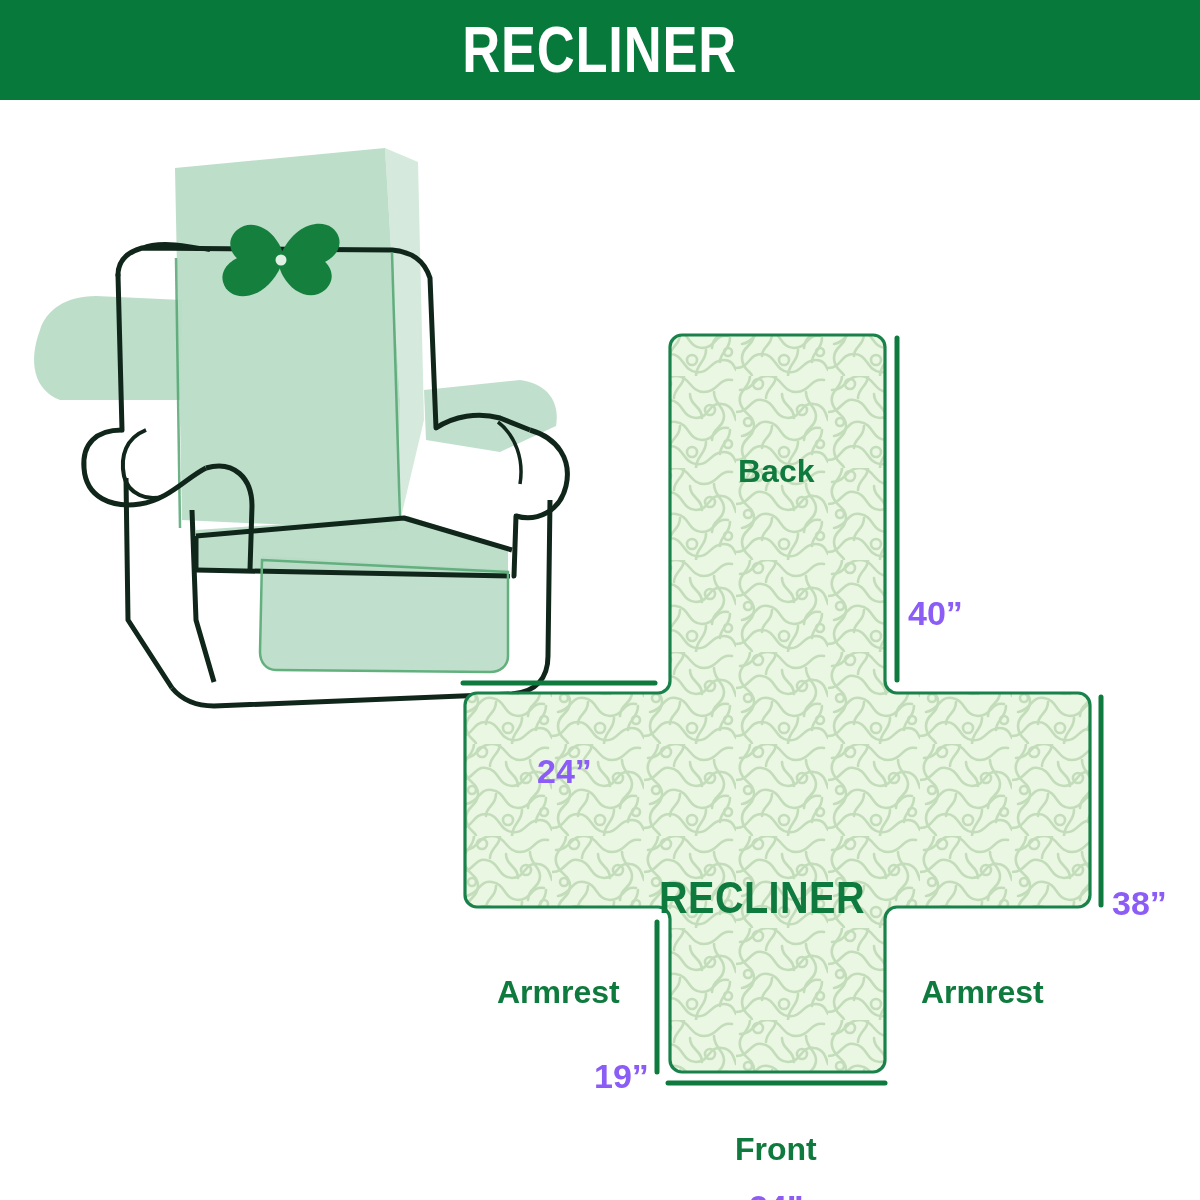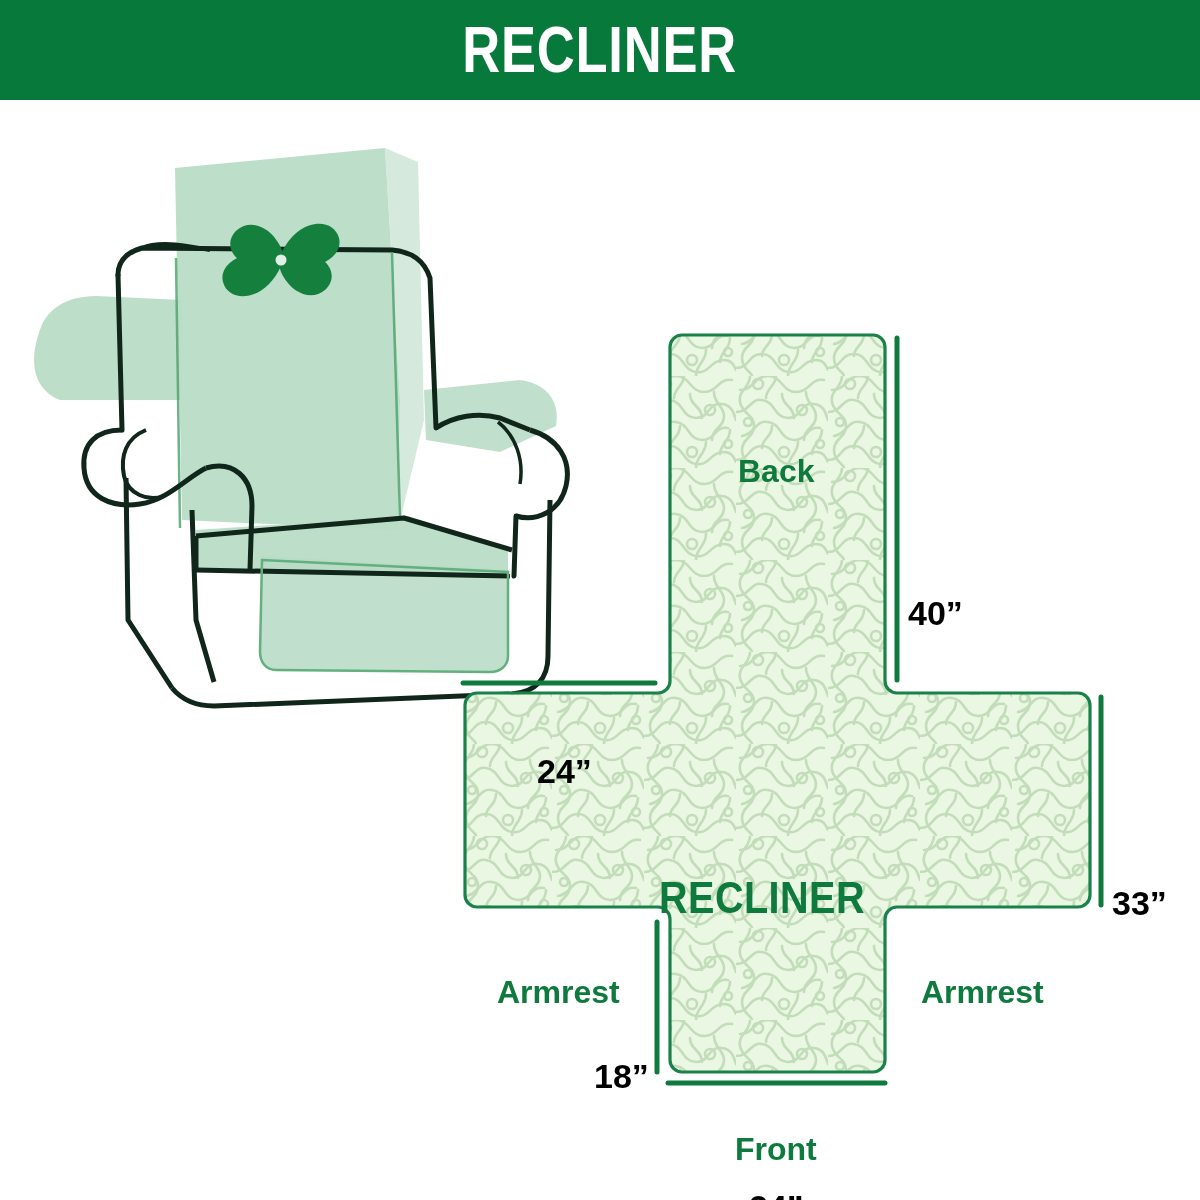--- a/index.html
+++ b/index.html
@@ -58,21 +58,21 @@
   
   .diagram-label {
     position: absolute;
     color: #0f7a3d;
     font-weight: bold;
     white-space: nowrap;
     line-height: 1;
   }
   .dim-label {
     position: absolute;
-    color: #000000;
+    color: #8b5cf6;
     font-weight: bold;
     white-space: nowrap;
     line-height: 1;
     font-size: 34px;
   }
   .panel-label { font-size: 32px; }
 
   #label-back      { left: 738px; top: 355px; }
   #label-recliner  {
     left: 659px; top: 776px;
@@ -212,21 +212,21 @@
   <div class="diagram-label" id="label-recliner">RECLINER</div>
 
   <div class="diagram-label panel-label" id="label-armrest-left">Armrest</div>
 
   <div class="diagram-label panel-label" id="label-armrest-right">Armrest</div>
 
   <div class="diagram-label panel-label" id="label-front">Front</div>
 
   <div class="dim-label" id="dim-40">40”</div>
 
-  <div class="dim-label" id="dim-23">33”</div>
+  <div class="dim-label" id="dim-23">38”</div>
 
   <div class="dim-label" id="dim-24-top">24”</div>
 
-  <div class="dim-label" id="dim-19">18”</div>
+  <div class="dim-label" id="dim-19">19”</div>
 
   <div class="dim-label" id="dim-24-bottom">24”</div>
 
 </div>
 
 </body></html>

